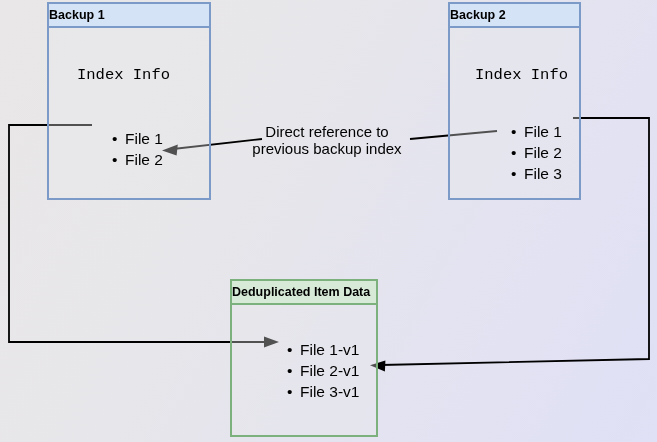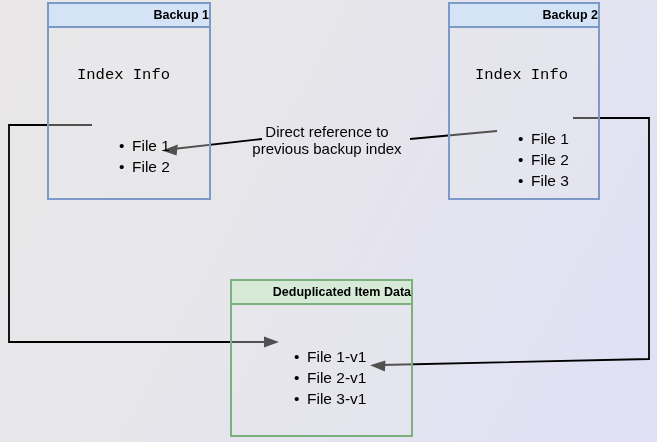--- a/index.html
+++ b/index.html
@@ -27,21 +27,21 @@
     background: rgba(232,231,235,0.35);
   }
   .box-header {
     position: absolute;
     left: 0;
     right: 0;
     top: 0;
     box-sizing: border-box;
     height: 24px;
     line-height: 22px;
-    text-align: right;
+    text-align: left;
     font-size: 12.5px;
     font-weight: bold;
     color: #000;
     border-bottom-style: solid;
     border-bottom-width: 2px;
   }
   .box-body {
     position: absolute;
     left: 0;
     right: 0;
@@ -64,21 +64,21 @@
 
   .index-label {
     position: absolute;
     font-size: 15.5px;
     color: #000;
     white-space: nowrap;
     font-family: Liberation Mono, monospace;
   }
   .file-list {
     position: absolute;
-    margin: 15px;
+    margin: 8px;
     padding: 0 0 0 16px;
     list-style: none;
   }
   .file-list li {
     font-size: 15.5px;
     line-height: 21px;
     color: #000;
     white-space: nowrap;
     position: relative;
   }
@@ -142,33 +142,33 @@
     <div class="box-header">Backup 1</div>
     <div class="box-body">
       <div class="index-label" style="left:28px; top:38px;">Index Info</div>
       <ul class="file-list" style="left:52px; top:92px;">
         <li>File 1</li>
         <li>File 2</li>
       </ul>
     </div>
   </div>
 
-  <div class="box blue" style="left:448px; top:2px; width:152px; height:198px;">
+  <div class="box blue" style="left:448px; top:2px; width:133px; height:198px;">
     <div class="box-header">Backup 2</div>
     <div class="box-body">
       <div class="index-label" style="left:25px; top:38px;">Index Info</div>
       <ul class="file-list" style="left:50px; top:85px;">
         <li>File 1</li>
         <li>File 2</li>
         <li>File 3</li>
       </ul>
     </div>
   </div>
 
-  <div class="box green" style="left:230px; top:279px; width:183px; height:158px;">
+  <div class="box green" style="left:230px; top:279px; width:148px; height:158px;">
     <div class="box-header">Deduplicated Item Data</div>
     <div class="box-body">
       <ul class="file-list" style="left:44px; top:26px;">
         <li>File 1-v1</li>
         <li>File 2-v1</li>
         <li>File 3-v1</li>
       </ul>
     </div>
   </div>
 

